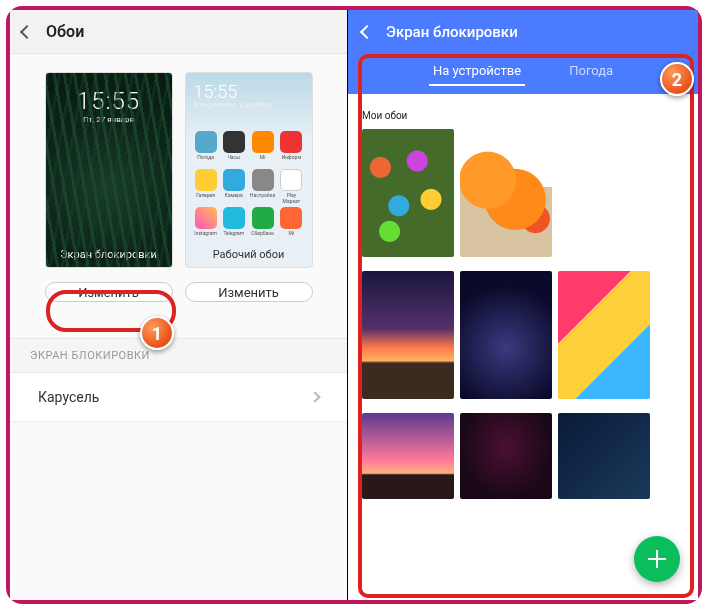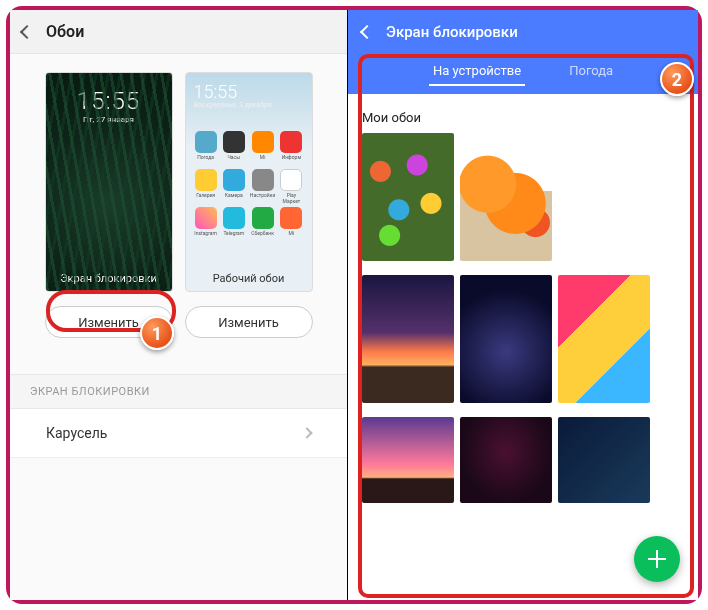--- a/index.html
+++ b/index.html
@@ -50,21 +50,21 @@
   }
   .l-title { font-size: 16px; font-weight: 600; color: #222; }
   .wall-row {
     display: flex;
     gap: 12px;
     padding: 18px 22px 8px;
     justify-content: center;
   }
   .wall-card { width: 128px; }
   .wall-img {
-    width: 128px; height: 220px;
+    width: 128px; height: 196px;
     border-radius: 4px;
     position: relative;
     overflow: hidden;
     border: 1px solid #ddd;
   }
   .forest {
     background:
       radial-gradient(circle at 50% 60%, #1a3d2a 0%, #0d2418 55%, #071a10 100%);
   }
   .forest::after{
@@ -89,48 +89,48 @@
   .home .date{position:absolute;top:28px;left:8px;color:#f0f0f0;font-size:7px;}
   .home .icons{
     position:absolute;top:58px;left:8px;right:8px;bottom:22px;
     display:grid;grid-template-columns:repeat(4,1fr);grid-auto-rows:34px;gap:4px;
   }
   .home .ic{width:22px;height:22px;border-radius:5px;margin:0 auto;}
   .home .lbl{font-size:5px;color:#555;text-align:center;display:block;margin-top:1px;}
   .home .label{position:absolute;bottom:6px;left:0;right:0;text-align:center;color:#333;font-size:11px;}
   .btn-row{display:flex;gap:12px;padding:6px 22px 18px;justify-content:center;}
   .pill-btn{
-    width:128px;height:32px;border-radius:16px;background:#fff;
+    width:128px;height:20px;border-radius:16px;background:#fff;
     border:1px solid #ccc;display:flex;align-items:center;justify-content:center;
     font-size:13px;color:#333;
   }
   .section-hdr{
     padding:10px 20px;font-size:11px;color:#999;letter-spacing:.5px;
     background:#f5f5f5;border-top:1px solid #e8e8e8;border-bottom:1px solid #e8e8e8;
     margin-top:18px;
   }
   .list-item{
-    padding:16px 36px;font-size:14px;color:#333;background:#fff;
+    padding:16px 28px;font-size:14px;color:#333;background:#fff;
     display:flex;align-items:center;justify-content:space-between;
     border-bottom:1px solid #eee;
   }
   .chev-r{width:8px;height:8px;border-top:2px solid #bbb;border-right:2px solid #bbb;transform:rotate(45deg);}
   
   .r-header{
     height:44px;background:#4b7cff;color:#fff;display:flex;align-items:center;
     padding:0 14px;
   }
   .r-back{width:10px;height:10px;border-left:2px solid #fff;border-bottom:2px solid #fff;transform:rotate(45deg);margin-right:14px;}
   .r-title{font-size:15px;font-weight:500;}
   .r-tabs{height:40px;background:#4b7cff;display:flex;align-items:center;justify-content:center;gap:48px;}
   .r-tab{font-size:13px;color:#cdd9ff;position:relative;padding-bottom:8px;}
   .r-tab.active{color:#fff;}
   .r-tab.active::after{content:"";position:absolute;bottom:0;left:-4px;right:-4px;height:2px;background:#fff;}
   .r-content{position:relative;padding:10px 0 0;}
-  .grp-title{font-size:13px;color:#222;padding:6px 14px 8px;}
+  .grp-title{font-size:10px;color:#222;padding:6px 14px 8px;}
   .thumb-row{display:flex;gap:6px;padding:0 14px 14px;flex-wrap:wrap;}
   .thumb{width:92px;height:128px;border-radius:2px;}
   .thumb.sm{height:86px;}
   .flowers{
     background:
       radial-gradient(circle at 20% 30%, #e63 0 10px, transparent 11px),
       radial-gradient(circle at 60% 25%, #c4d 0 10px, transparent 11px),
       radial-gradient(circle at 40% 60%, #3ad 0 10px, transparent 11px),
       radial-gradient(circle at 75% 55%, #fc3 0 10px, transparent 11px),
       radial-gradient(circle at 30% 80%, #6d3 0 10px, transparent 11px),

